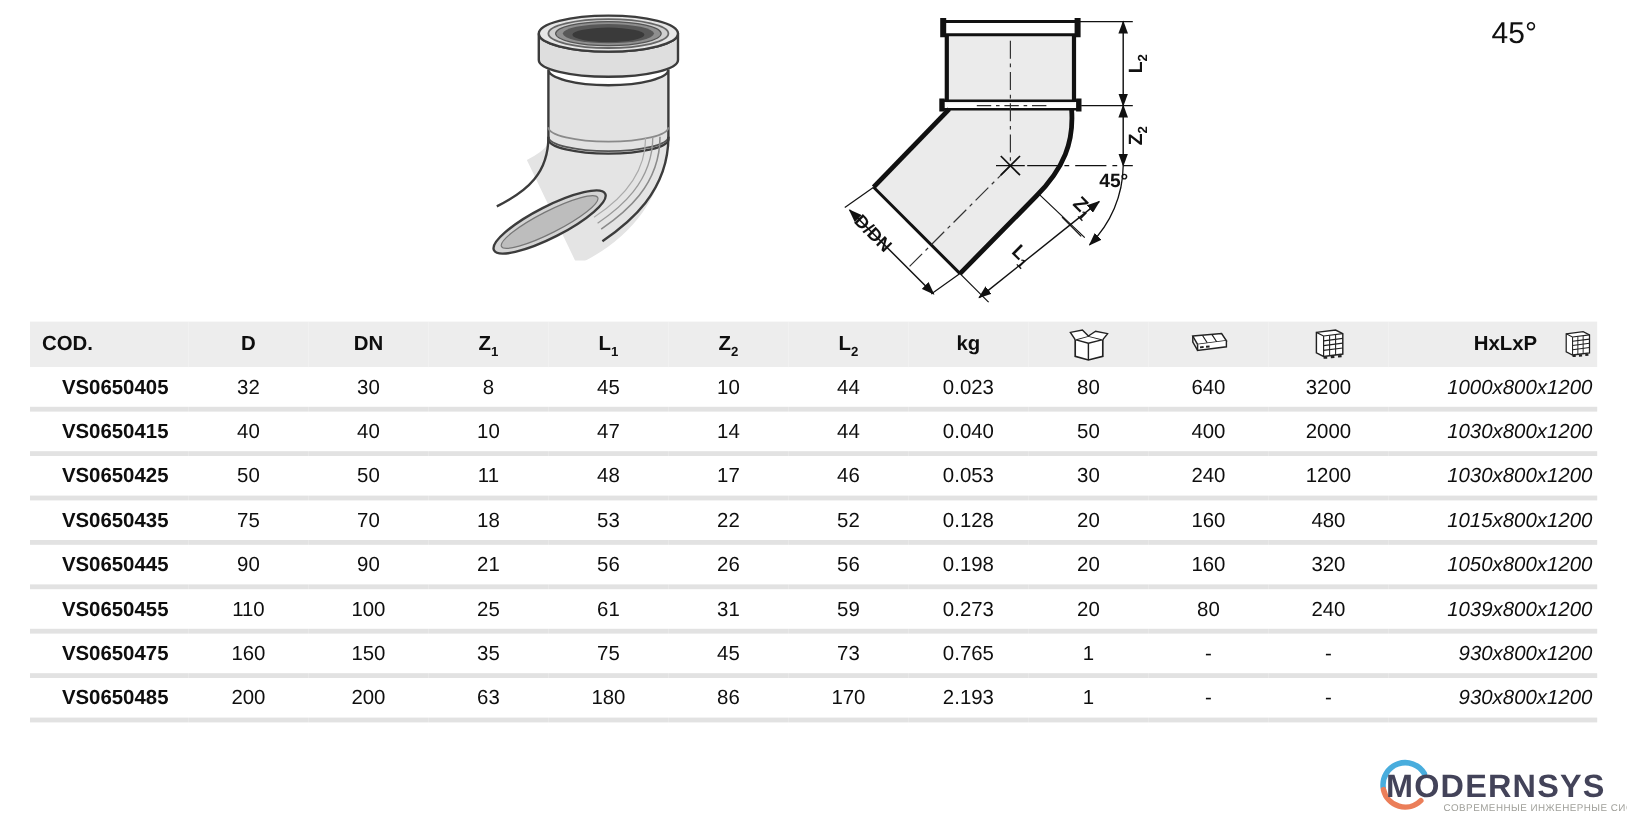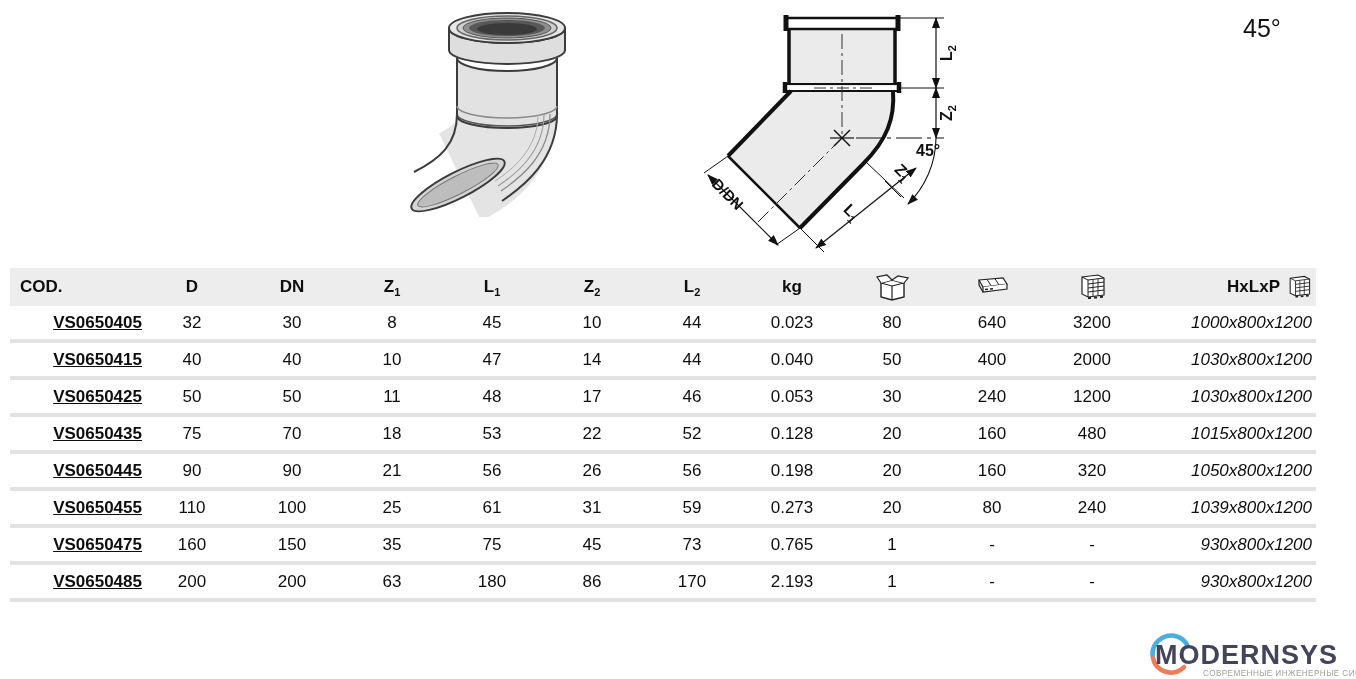--- a/index.html
+++ b/index.html
@@ -4,33 +4,33 @@
 <style>
   html,body{margin:0;padding:0;background:#fff;}
   #stage{position:relative;width:1356px;height:679px;background:#ffffff;overflow:hidden;
          font-family:"Liberation Sans",sans-serif;}
   
   #corner-angle{position:absolute;left:1243px;top:14px;font-size:25px;color:#111;font-weight:400;}
   
   #render3d{position:absolute;left:402px;top:2px;}
   #techdraw{position:absolute;left:682px;top:0px;}
   
-  #spec-table{position:absolute;left:10px;top:268px;width:1306px;border-collapse:collapse;
+  #spec-table{position:absolute;left:25px;top:268px;width:1306px;border-collapse:collapse;
               table-layout:fixed;color:#0e0e0e;}
   #spec-table th{background:#ededed;height:38px;font-size:17px;font-weight:bold;text-align:center;
                  padding:0;vertical-align:middle;}
   #spec-table th.col-cod{text-align:left;padding-left:10px;}
   #spec-table th.col-hxlxp{text-align:right;padding-right:2px;}
   #spec-table td{height:33px;border-bottom:4px solid #e2e2e2;font-size:17px;text-align:center;
                  padding:0;vertical-align:middle;background:#fff;}
-  #spec-table td.col-cod{text-align:right;padding-left:10px;font-weight:bold;text-decoration:underline;}
+  #spec-table td.col-cod{text-align:center;padding-left:10px;font-weight:bold;}
   #spec-table td.col-hxlxp{text-align:right;padding-right:4px;font-style:italic;}
   #spec-table sub{font-size:11px;line-height:0;}
   .hicon{vertical-align:middle;}
-  .hx-wrap{display:inline-flex;align-items:center;gap:4px;}
+  .hx-wrap{display:inline-flex;align-items:center;gap:18px;}
   
   #logo{position:absolute;left:1146px;top:631px;opacity:0.85;}
 </style>
 </head>
 <body>
 <div id="stage">
 
 <div id="corner-angle">45°</div>
 
 <svg id="render3d" width="195" height="215" viewBox="0 0 195 215">

